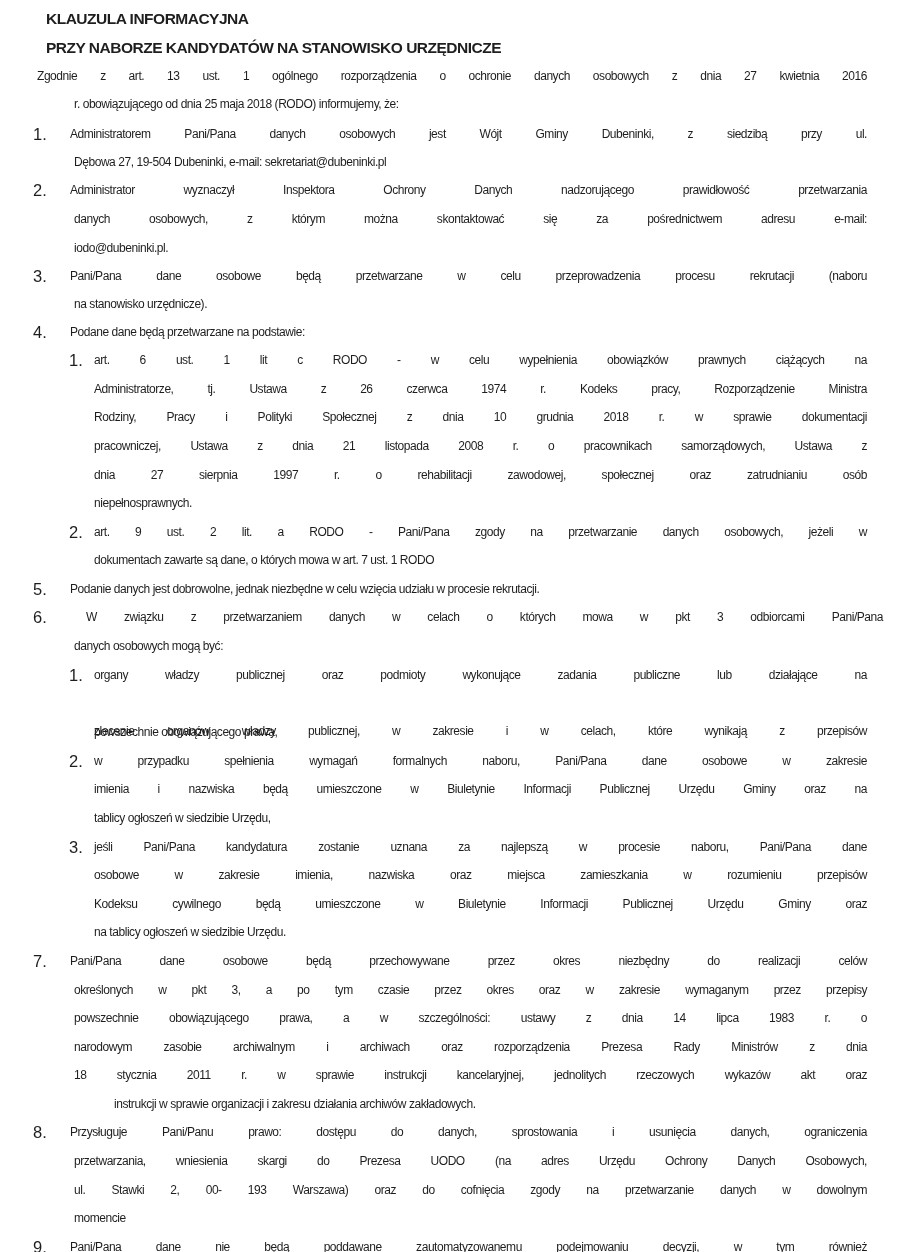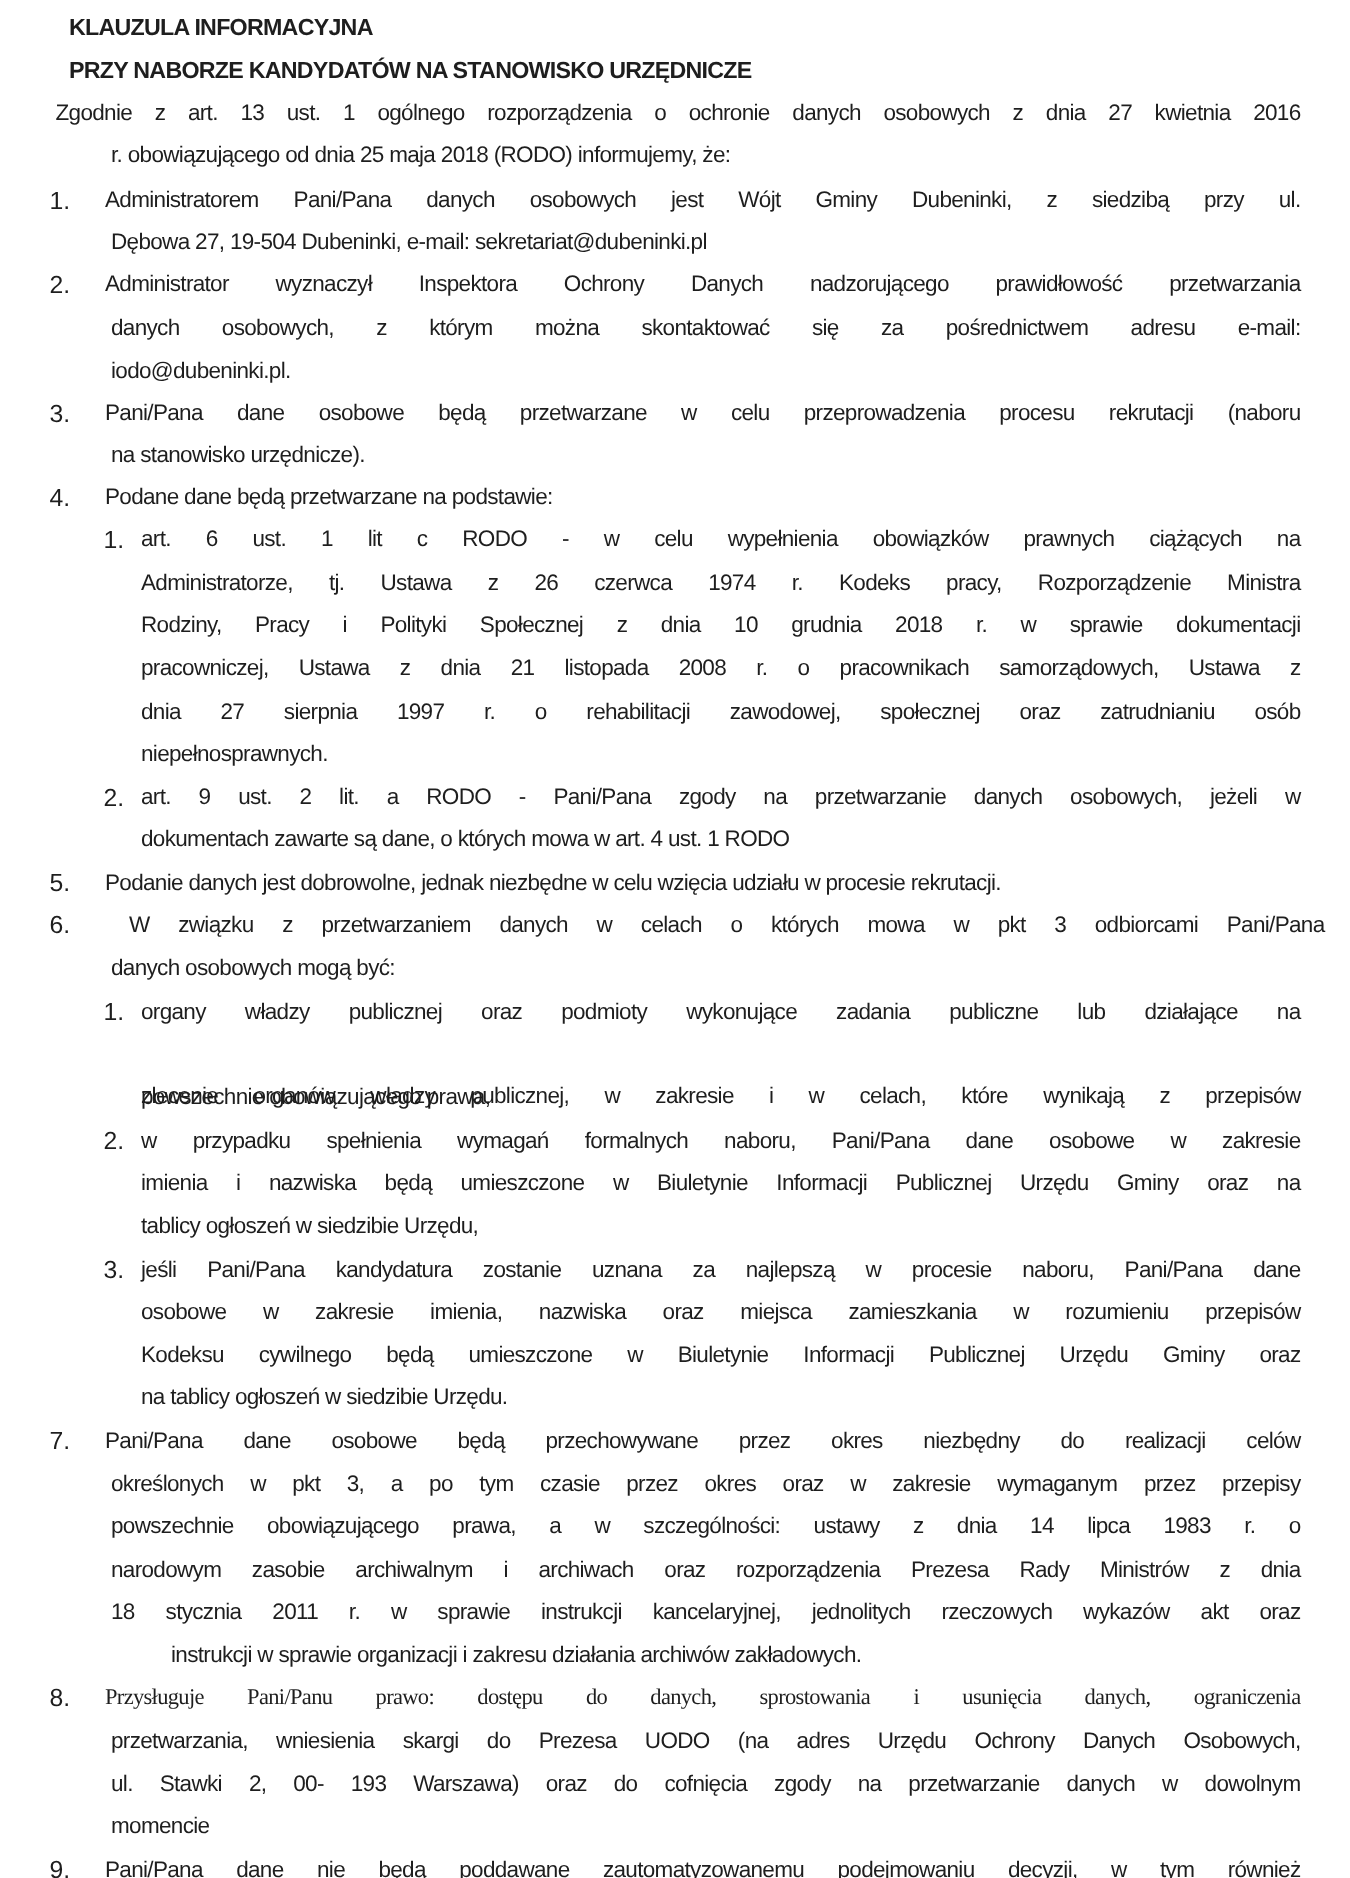--- a/index.html
+++ b/index.html
@@ -1,21 +1,21 @@
 <!DOCTYPE html>
 <html><head>
 <meta charset="utf-8">
 <style>
   html, body { margin: 0; padding: 0; background: #ffffff; }
   body {
     width: 900px; height: 1252px; overflow: hidden; position: relative;
     font-family: "Liberation Sans", sans-serif; color: #1e1e1e;
   }
   .page { position: absolute; left: 0; top: 0; width: 900px; }
-  .t { position: absolute; white-space: nowrap; font-size: 15px; letter-spacing: -0.45px; line-height: 20px; }
+  .t { position: absolute; white-space: nowrap; font-size: 12px; letter-spacing: -0.45px; line-height: 20px; }
   .title { font-weight: bold; font-size: 15.5px; letter-spacing: -0.5px; }
   .j { text-align: justify; text-align-last: justify; white-space: normal; }
   .num { position: absolute; font-size: 16.5px; line-height: 20px; }
 </style>
 </head>
 <body>
 
 <div class="page">
   <div class="t title" style="left:46px;top:9px;">KLAUZULA INFORMACYJNA</div>
   <div class="t title" style="left:46px;top:38px;">PRZY NABORZE KANDYDATÓW NA STANOWISKO URZĘDNICZE</div>
@@ -36,21 +36,21 @@
       <div class="t" style="left: 70px; top: 322px;">Podane dane będą przetwarzane na podstawie:</div>
       <div class="num" style="left: 69px; top: 350px;">1.</div>
       <div class="t j" style="left: 94px; top: 350px; width: 773px;">art. 6 ust. 1 lit c RODO - w celu wypełnienia obowiązków prawnych ciążących na</div>
       <div class="t j" style="left: 94px; top: 379px; width: 773px;">Administratorze, tj. Ustawa z 26 czerwca 1974 r. Kodeks pracy, Rozporządzenie Ministra</div>
       <div class="t j" style="left: 94px; top: 407px; width: 773px;">Rodziny, Pracy i Polityki Społecznej z dnia 10 grudnia 2018 r. w sprawie dokumentacji</div>
       <div class="t j" style="left: 94px; top: 436px; width: 773px;">pracowniczej, Ustawa z dnia 21 listopada 2008 r. o pracownikach samorządowych, Ustawa z</div>
       <div class="t j" style="left: 94px; top: 465px; width: 773px;">dnia 27 sierpnia 1997 r. o rehabilitacji zawodowej, społecznej oraz zatrudnianiu osób</div>
       <div class="t" style="left: 94px; top: 493px;">niepełnosprawnych.</div>
       <div class="num" style="left: 69px; top: 522px;">2.</div>
       <div class="t j" style="left: 94px; top: 522px; width: 773px;">art. 9 ust. 2 lit. a RODO - Pani/Pana zgody na przetwarzanie danych osobowych, jeżeli w</div>
-      <div class="t" style="left: 94px; top: 550px;">dokumentach zawarte są dane, o których mowa w art. 4 ust. 1 RODO</div>
+      <div class="t" style="left: 94px; top: 550px;">dokumentach zawarte są dane, o których mowa w art. 7 ust. 1 RODO</div>
       <div class="num" style="left: 33px; top: 579px;">5.</div>
       <div class="t" style="left: 70px; top: 579px;">Podanie danych jest dobrowolne, jednak niezbędne w celu wzięcia udziału w procesie rekrutacji.</div>
       <div class="num" style="left: 33px; top: 607px;">6.</div>
       <div class="t j" style="left: 86px; top: 607px; width: 797px;">W związku z przetwarzaniem danych w celach o których mowa w pkt 3 odbiorcami Pani/Pana</div>
       <div class="t" style="left: 74px; top: 636px;">danych osobowych mogą być:</div>
       <div class="num" style="left: 69px; top: 665px;">1.</div>
       <div class="t j" style="left: 94px; top: 665px; width: 773px;">organy władzy publicznej oraz podmioty wykonujące zadania publiczne lub działające na</div>
       <div class="t j" style="left: 94px; top: 693px; width: 773px; margin-top: 28px;">zlecenie organów władzy publicznej, w zakresie i w celach, które wynikają z przepisów</div>
       <div class="t" style="left: 94px; top: 722px;">powszechnie obowiązującego prawa,</div>
       <div class="num" style="left: 69px; top: 751px;">2.</div>
@@ -63,20 +63,20 @@
       <div class="t j" style="left: 94px; top: 894px; width: 773px;">Kodeksu cywilnego będą umieszczone w Biuletynie Informacji Publicznej Urzędu Gminy oraz</div>
       <div class="t" style="left: 94px; top: 922px;">na tablicy ogłoszeń w siedzibie Urzędu.</div>
       <div class="num" style="left: 33px; top: 951px;">7.</div>
       <div class="t j" style="left: 70px; top: 951px; width: 797px;">Pani/Pana dane osobowe będą przechowywane przez okres niezbędny do realizacji celów</div>
       <div class="t j" style="left: 74px; top: 980px; width: 793px;">określonych w pkt 3, a po tym czasie przez okres oraz w zakresie wymaganym przez przepisy</div>
       <div class="t j" style="left: 74px; top: 1008px; width: 793px;">powszechnie obowiązującego prawa, a w szczególności: ustawy z dnia 14 lipca 1983 r. o</div>
       <div class="t j" style="left: 74px; top: 1037px; width: 793px;">narodowym zasobie archiwalnym i archiwach oraz rozporządzenia Prezesa Rady Ministrów z dnia</div>
       <div class="t j" style="left: 74px; top: 1065px; width: 793px;">18 stycznia 2011 r. w sprawie instrukcji kancelaryjnej, jednolitych rzeczowych wykazów akt oraz</div>
       <div class="t" style="left: 74px; top: 1094px; margin-left: 40px;">instrukcji w sprawie organizacji i zakresu działania archiwów zakładowych.</div>
       <div class="num" style="left: 33px; top: 1122px;">8.</div>
-      <div class="t j" style="left: 70px; top: 1122px; width: 797px; font-family: Liberation Serif, serif;">Przysługuje Pani/Panu prawo: dostępu do danych, sprostowania i usunięcia danych, ograniczenia</div>
+      <div class="t j" style="left: 70px; top: 1122px; width: 797px;">Przysługuje Pani/Panu prawo: dostępu do danych, sprostowania i usunięcia danych, ograniczenia</div>
       <div class="t j" style="left: 74px; top: 1151px; width: 793px;">przetwarzania, wniesienia skargi do Prezesa UODO (na adres Urzędu Ochrony Danych Osobowych,</div>
       <div class="t j" style="left: 74px; top: 1180px; width: 793px;">ul. Stawki 2, 00- 193 Warszawa) oraz do cofnięcia zgody na przetwarzanie danych w dowolnym</div>
       <div class="t" style="left: 74px; top: 1208px;">momencie</div>
       <div class="num" style="left: 33px; top: 1237px;">9.</div>
       <div class="t j" style="left: 70px; top: 1237px; width: 797px;">Pani/Pana dane nie będą poddawane zautomatyzowanemu podejmowaniu decyzji, w tym również</div>
     </div>
 </div>
 
 </body></html>

